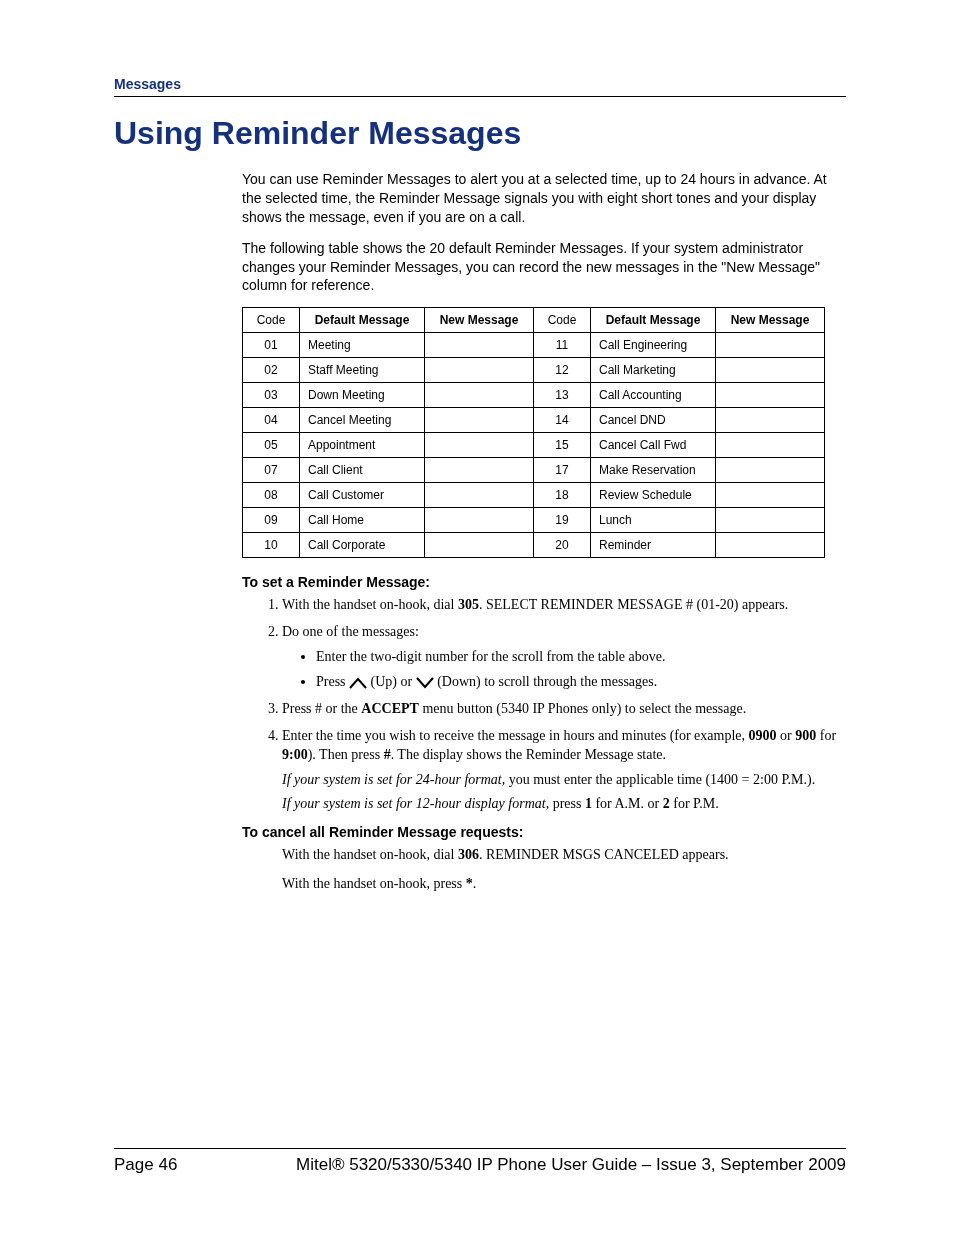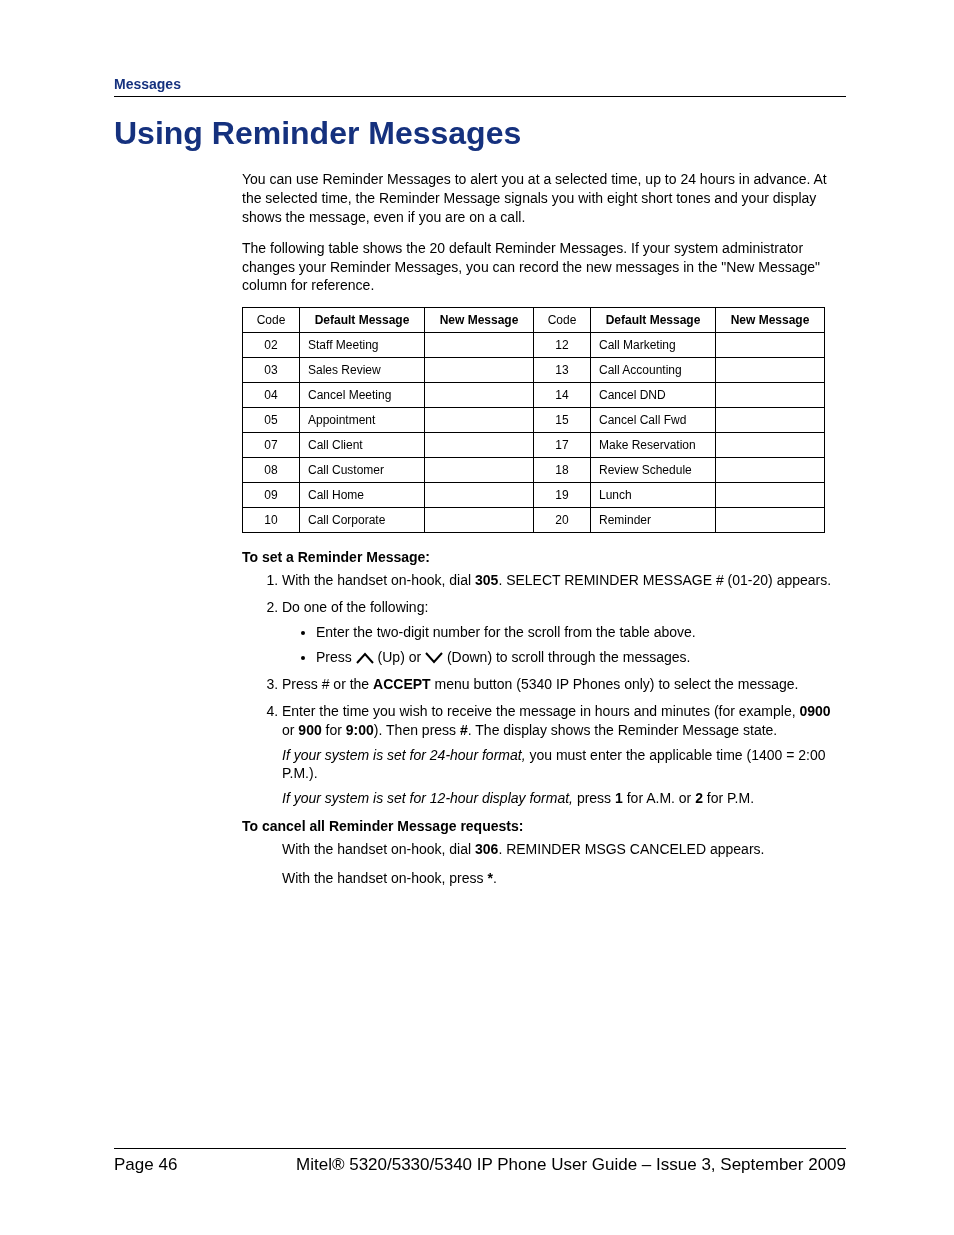--- a/index.html
+++ b/index.html
@@ -47,26 +47,26 @@
   }
   table.reminder th{
     font-weight:bold;
     text-align:center;
   }
   table.reminder th.code{width:40px;font-weight:normal;}
   table.reminder td.code{text-align:center;width:40px;}
   table.reminder .msg{width:108px;}
   table.reminder .new{width:92px;}
   .subhead{font-weight:bold;margin:10px 0 6px 0;}
-  ol{margin:0 0 10px 0;padding-left:40px;}
+  ol{margin:0 0 10px 0;padding-left:40px;font-family:Liberation Serif, serif;}
   ol>li{margin-bottom:8px;line-height:1.35;}
   ul.bullets{list-style:disc;margin:6px 0 0 0;padding-left:34px;}
   ul.bullets>li{margin-bottom:6px;}
   .ital{font-style:italic;}
-  .indent-single{margin-left:40px;margin-bottom:10px;}
+  .indent-single{margin-left:40px;margin-bottom:10px;font-family:Liberation Serif, serif;}
   .footer{
     position:absolute;
     left:114px;right:108px;bottom:60px;
     border-top:1px solid #000;
     padding-top:6px;
     font-size:17px;
     display:flex;justify-content:space-between;
   }
   svg.arrow{vertical-align:middle;}
 </style>
@@ -90,30 +90,38 @@
           <th class="code">Code</th>
           <th class="msg">Default Message</th>
           <th class="new">New Message</th>
           <th class="code">Code</th>
           <th class="msg">Default Message</th>
           <th class="new">New Message</th>
         </tr>
       </thead>
       <tbody id="tbody">
           <tr>
+            <td class="code">01</td>
+            <td class="msg">Meeting</td>
+            <td class="new"></td>
+            <td class="code">11</td>
+            <td class="msg">Call Engineering</td>
+            <td class="new"></td>
+          </tr>
+          <tr>
             <td class="code">02</td>
             <td class="msg">Staff Meeting</td>
             <td class="new"></td>
             <td class="code">12</td>
             <td class="msg">Call Marketing</td>
             <td class="new"></td>
           </tr>
           <tr>
             <td class="code">03</td>
-            <td class="msg">Sales Review</td>
+            <td class="msg">Down Meeting</td>
             <td class="new"></td>
             <td class="code">13</td>
             <td class="msg">Call Accounting</td>
             <td class="new"></td>
           </tr>
           <tr>
             <td class="code">04</td>
             <td class="msg">Cancel Meeting</td>
             <td class="new"></td>
             <td class="code">14</td>
@@ -163,21 +171,21 @@
         </tbody>
     </table>
 
     <div class="subhead">To set a Reminder Message:</div>
 
     <ol>
       <li>
         <span>With the handset on-hook, dial </span><b>305</b><span>. SELECT REMINDER MESSAGE # (01-20) appears.</span>
       </li>
       <li>
-        <span>Do one of the following:</span>
+        <span>Do one of the messages:</span>
         <ul class="bullets">
           <li>Enter the two-digit number for the scroll from the table above.</li>
           <li>
             <span>Press </span><svg class="arrow" width="18" height="12" viewBox="0 0 18 12">
                 <path d="M1 11 L9 2 L17 11" fill="none" stroke="#000" stroke-width="2"></path>
               </svg><span> (Up) or </span><svg class="arrow" width="18" height="12" viewBox="0 0 18 12">
                 <path d="M1 1 L9 10 L17 1" fill="none" stroke="#000" stroke-width="2"></path>
               </svg><span> (Down) to scroll through the messages.</span>
           </li>
         </ul>

